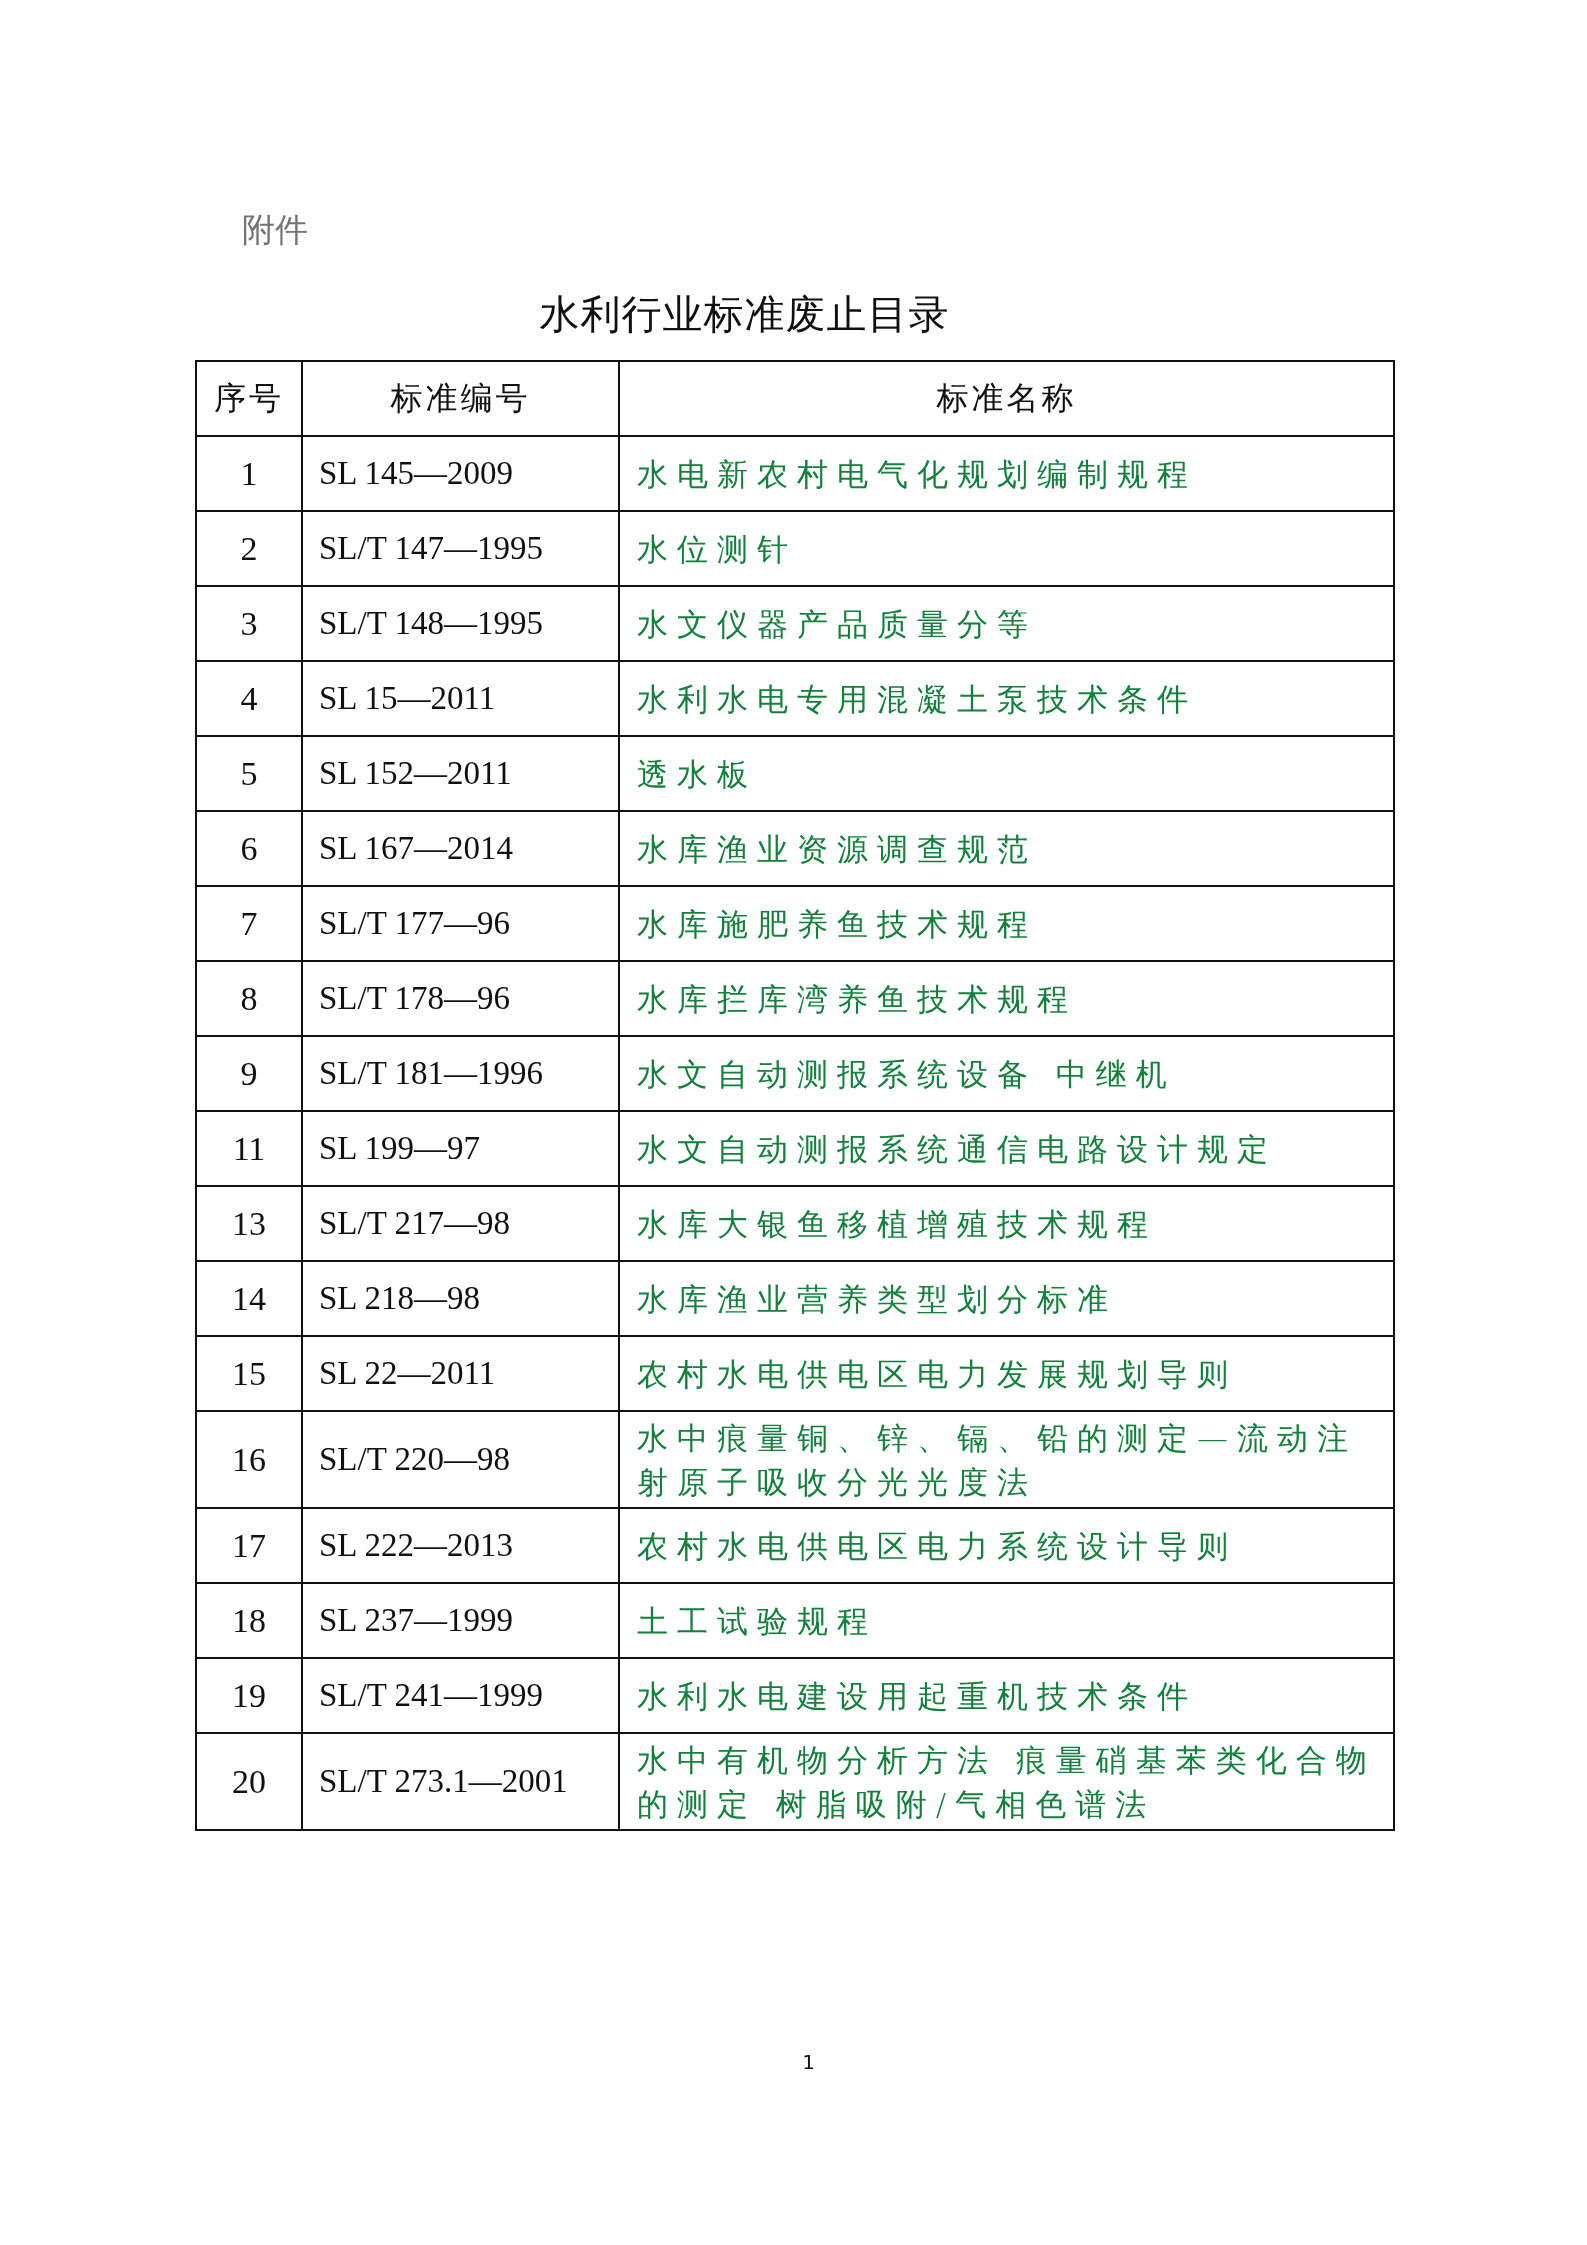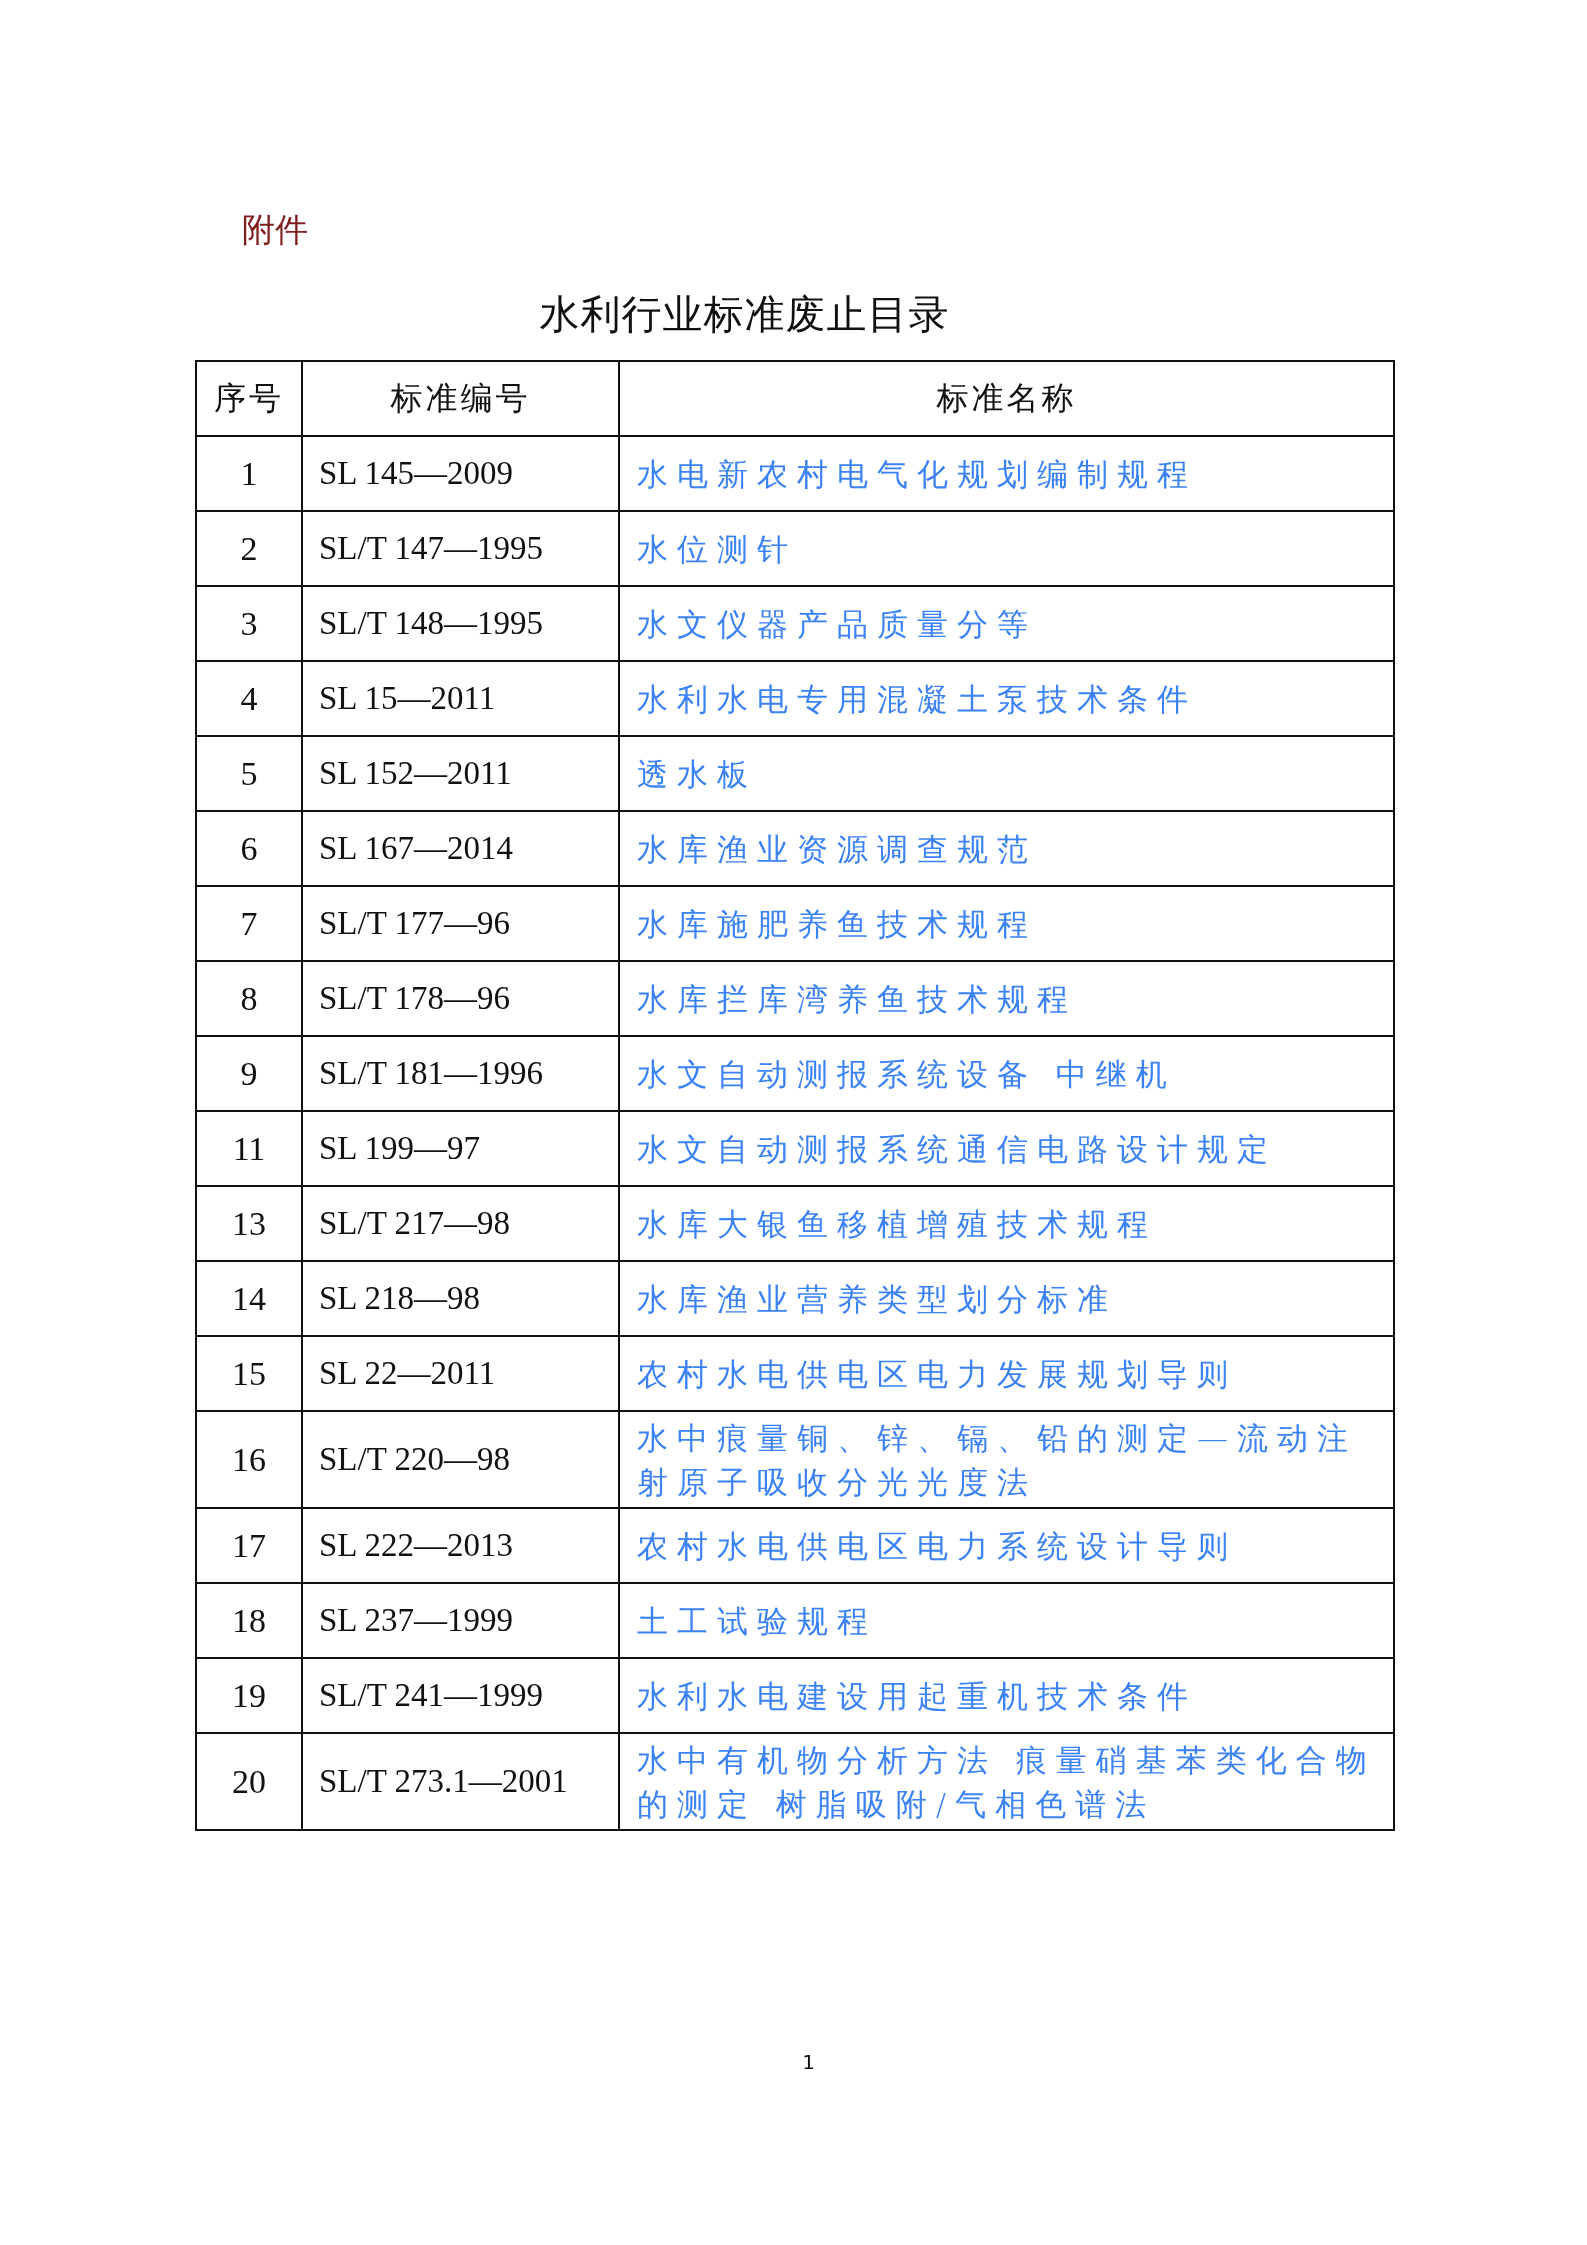--- a/index.html
+++ b/index.html
@@ -15,21 +15,21 @@
       font-family: "DejaVu Sans", sans-serif;
       color: #111111;
     }
     .attachment-label {
       position: absolute;
       left: 242px;
       top: 210px;
       font-size: 33px;
       line-height: 40px;
       font-family: "DejaVu Sans", sans-serif;
-      color: #7f1d1d;
+      color: #737373;
     }
     .doc-title {
       position: absolute;
       left: 0;
       width: 1399px;
       top: 288px;
       text-align: center;
       font-size: 40px;
       line-height: 52px;
       padding-left: 90px;
@@ -81,21 +81,21 @@
       white-space: nowrap;
     }
     td.name {
       text-align: left;
       padding-left: 17px !important;
       padding-right: 6px !important;
       font-family: "DejaVu Sans", sans-serif;
       font-size: 31px;
       line-height: 44px;
       letter-spacing: 9px;
-      color: #3b82f6;
+      color: #15803d;
       font-weight: 300;
     }
     .page-number {
       position: absolute;
       left: 0;
       width: 1587px;
       top: 2050px;
       text-align: center;
       font-size: 20px;
       font-family: "DejaVu Sans", sans-serif;

